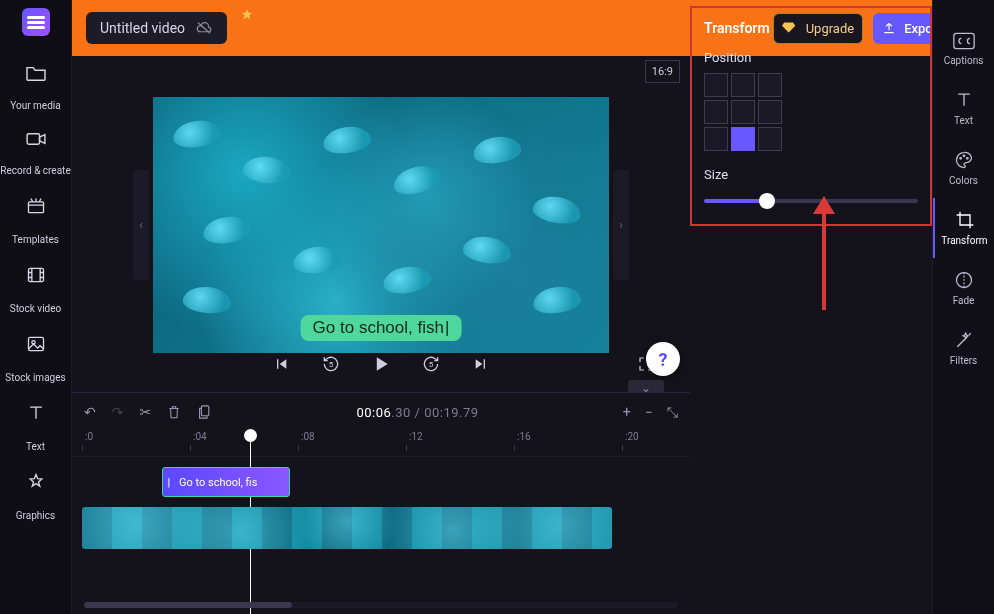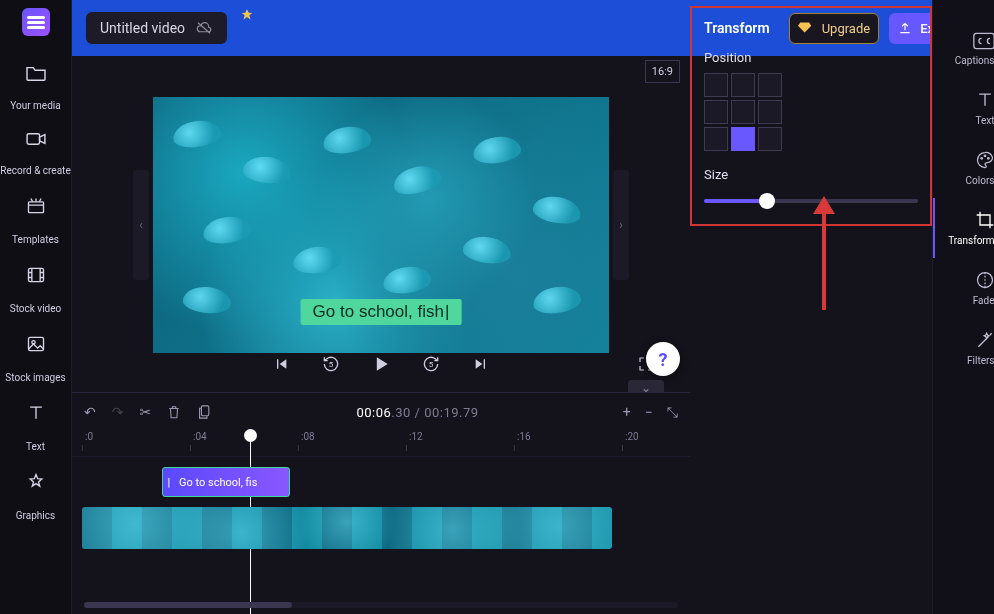--- a/index.html
+++ b/index.html
@@ -25,23 +25,23 @@
   .logo::before { content: ""; display: block; width: 18px; height: 3px; background: #fff; box-shadow: 0 -5px 0 #fff, 0 5px 0 #fff; border-radius: 2px; }
   .tool {
     width: 72px; display: flex; flex-direction: column;
     align-items: center; justify-content: center; gap: 18px;
     padding: 10px 0; color: #cfcde0; cursor: pointer;
   }
   .tool span.icn { font-size: 20px; display: flex; align-items: center; justify-content: center; color: #d7d5e6; }
   .tool .lbl { font-size: 10px; text-align: center; line-height: 1.1; color: #cfcde0; }
 
   .topbar {
-    position: absolute; left: 72px; top: 0; right: 0; height: 56px;
+    position: absolute; left: 72px; top: 0; right: 16px; height: 56px;
     display: flex; align-items: center; padding: 0 14px;
-    background: #1d4ed8;
+    background: #f97316;
     justify-content: flex-end;
   }
   .title-chip {
     background: #1e1b29; border-radius: 6px; padding: 8px 14px;
     color: #d8d6e6; font-size: 14px; display: flex; align-items: center; gap: 10px;
   }
   .title-chip .nosync { opacity: .6; }
 
   .btn {
     display: inline-flex; align-items: center; gap: 8px;
@@ -72,23 +72,23 @@
   .stage {
     width: 456px; height: 256px; position: relative; overflow: hidden;
     background: radial-gradient(circle at 20% 30%, #1aa8c0, transparent 40%),
                 radial-gradient(circle at 60% 40%, #239ab3, transparent 35%),
                 radial-gradient(circle at 80% 70%, #1a7f9a, transparent 45%),
                 radial-gradient(circle at 40% 80%, #2ab0c8, transparent 40%),
                 linear-gradient(135deg,#0d5f78,#12839c);
   }
   .fish { position:absolute; width:48px; height:26px; border-radius:50% 50% 50% 50%/60% 60% 40% 40%; background: radial-gradient(circle at 35% 40%, #6ce6ff, #1b9bb4 70%); opacity:.85; transform: rotate(-8deg); }
   .caption {
-    position: absolute; left: 50%; bottom: 28px; transform: translateX(-50%);
+    position: absolute; left: 50%; bottom: 12px; transform: translateX(-50%);
     background: #4fd79d; color: #0f2b1e; font-size: 17px;
-    padding: 3px 12px; border-radius: 2px; font-family: Arial, sans-serif;
+    padding: 3px 12px; border-radius: 8px; font-family: Arial, sans-serif;
     white-space: nowrap;
   }
   .caption::after { content:"|"; margin-left:1px; color:#0f2b1e; }
 
   .playbar {
     position: absolute; left: 72px; top: 336px; right: 304px; height: 56px;
     display: flex; align-items: center; justify-content: center; gap: 22px;
   }
   .pbtn { width: 28px; height: 28px; display:flex; align-items:center; justify-content:center; color:#cfcde0; cursor:pointer; font-size:16px; }
   .pbtn.play { font-size: 20px; }
@@ -189,21 +189,21 @@
     border-left:11px solid transparent; border-right:11px solid transparent;
     border-bottom:18px solid #d83a3a;
   }
 
   
   .rightbar {
     position:absolute; right:0; top:0; width:62px; height:614px;
     background:#110f17; border-left:1px solid #1f1c28;
     display:flex; flex-direction:column; align-items:center; padding-top:20px;
   }
-  .rtool { width:62px; padding:12px 0; display:flex; flex-direction:column; align-items:flex-end; gap:5px; color:#bfbcd2; cursor:pointer; }
+  .rtool { width:62px; padding:12px 0; display:flex; flex-direction:column; align-items:center; gap:5px; color:#bfbcd2; cursor:pointer; }
   .rtool.active { color:#fff; }
   .rtool .icn { font-size:20px; }
   .rtool .lbl { font-size:10px; text-align:center; line-height:1.1; }
   .rtool.active { border-left:2px solid #6a58ff; }
 
   svg { display:block; }
 </style>
 </head>
 <body>
 

